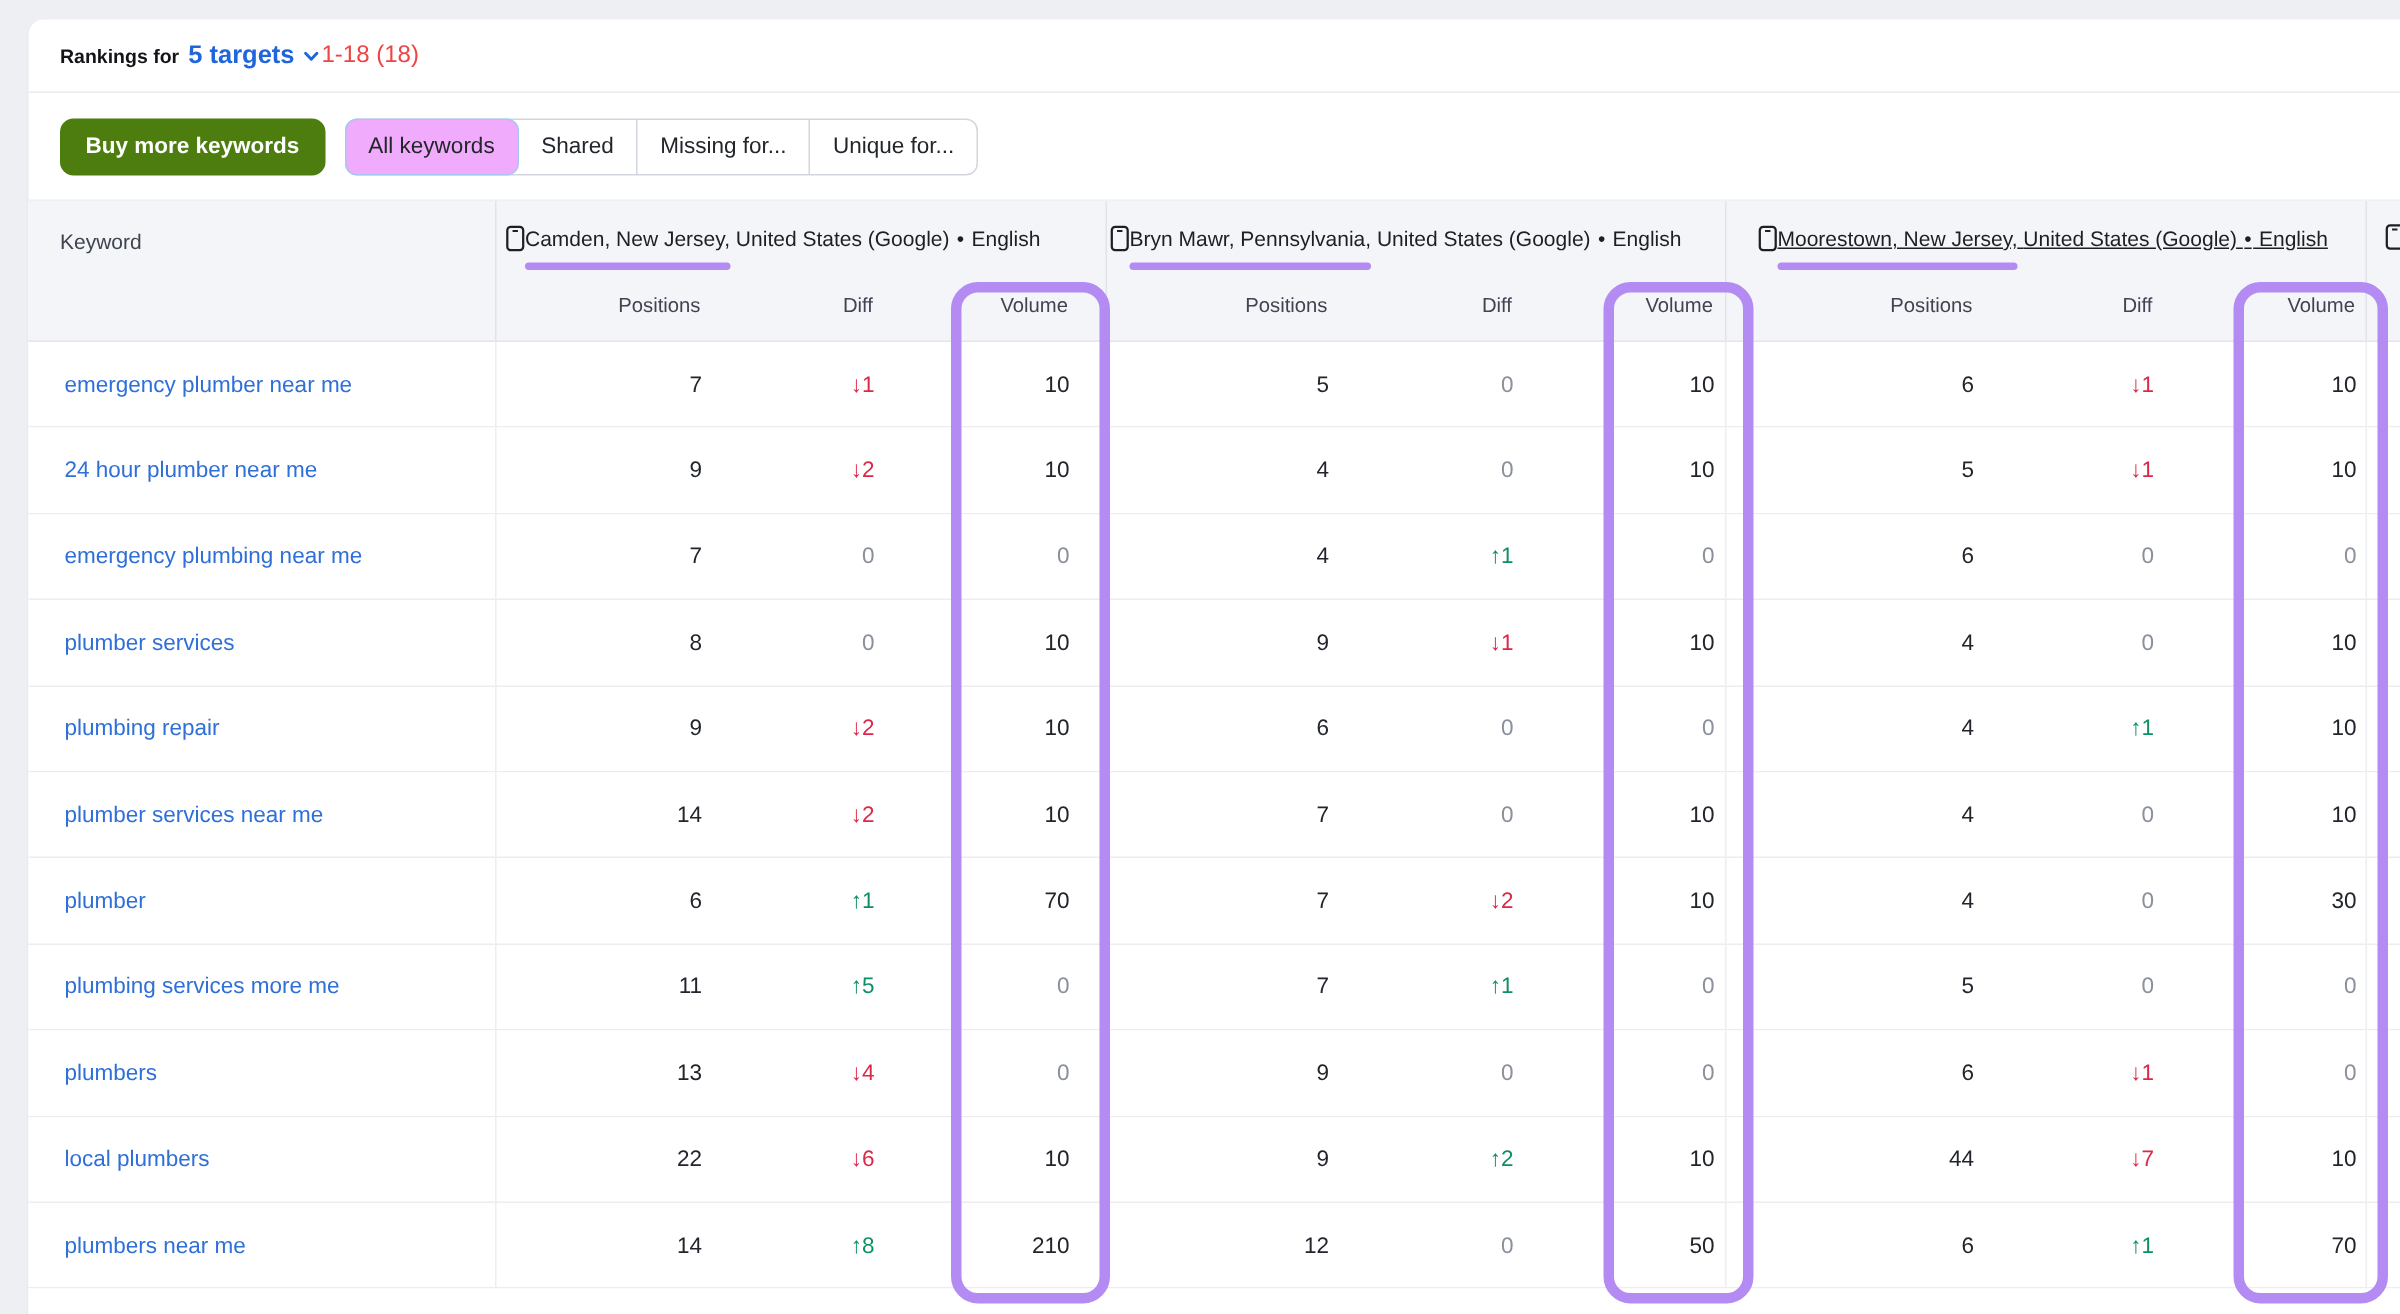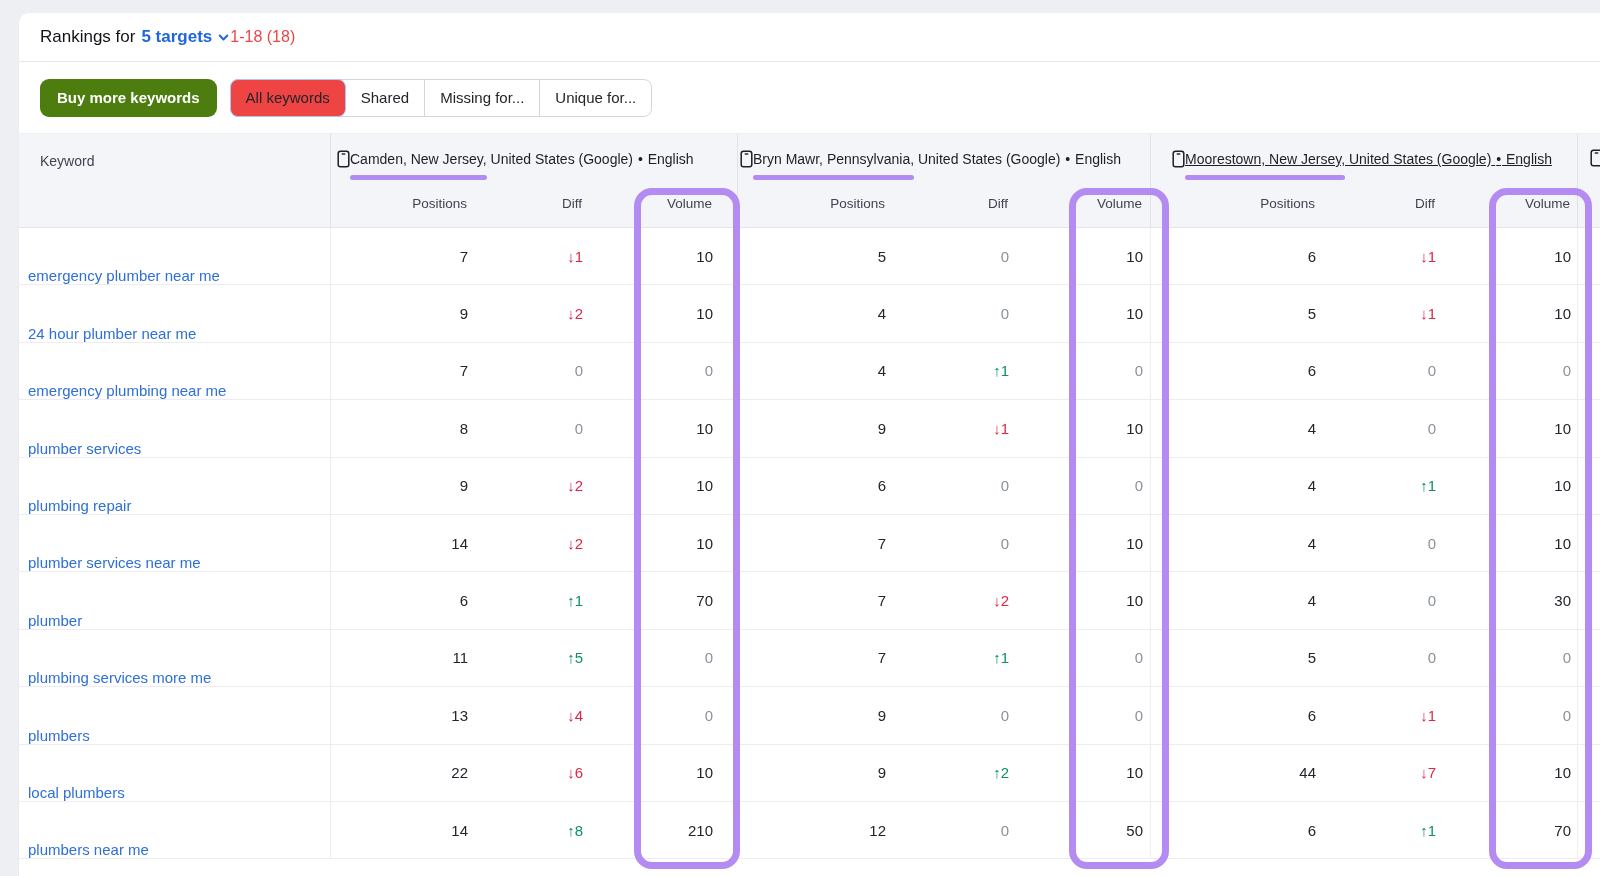--- a/index.html
+++ b/index.html
@@ -13,21 +13,21 @@
   }
   .card {
     position:absolute; left:19px; top:13px;
     width:1620px; height:900px;
     background:#ffffff;
     border-radius:10px 0 0 0;
     box-shadow:0 1px 2px rgba(30,33,40,.05);
   }
   
   .title-row { height:48px; display:flex; align-items:center; padding:0 21px; }
-  .title-prefix { font-size:17px; font-weight:400; color:#121418; }
+  .title-prefix { font-size:13px; font-weight:700; color:#121418; }
   .targets-link { font-size:17px; font-weight:700; color:#1f66dd; margin-left:6px; display:inline-flex; align-items:center; gap:5px; cursor:pointer; }
   .range-text { font-size:16px; color:#ef4444; }
   .h-divider { height:1px; background:#e8eaee; }
 
   
   .toolbar { height:71px; display:flex; align-items:center; padding:0 21px; }
   .buy-btn {
     height:38px; padding:0 17px; border:none; border-radius:9px;
     background:#4d7c0f; color:#ffffff; font-size:15px; font-weight:700;
     font-family:inherit; display:inline-flex; align-items:center; cursor:pointer;
@@ -35,21 +35,21 @@
   .tab-group {
     margin-left:13px; height:38px; display:flex; align-items:stretch;
     border:1px solid #d2d6de; border-radius:8px; background:#ffffff;
   }
   .tab {
     display:flex; align-items:center; padding:0 15px; font-size:15px; color:#22252a;
     border-left:1px solid #d2d6de; cursor:pointer; white-space:nowrap;
   }
   .tab:first-child { border-left:none; }
   .tab.selected {
-    background:#ef4444; border:1px solid #a7c7f1; border-radius:8px;
+    background:#f0abfc; border:1px solid #a7c7f1; border-radius:8px;
     margin:-1px 0 -1px -1px; position:relative; z-index:1;
   }
   .tab.selected + .tab { border-left:none; }
 
   
   .thead {
     position:absolute; left:0; right:0; top:120px; height:95px;
     background:#f4f5f8; border-top:1px solid #eef0f3; border-bottom:1px solid #e3e5eb;
   }
   .keyword-label { position:absolute; left:21px; top:19px; font-size:14px; color:#3f4450; }
@@ -73,21 +73,21 @@
   .m-pos, .m-diff, .m-vol { text-align:right; }
 
   
   .tbody { position:absolute; left:0; right:0; top:215px; }
   .row {
     display:grid; grid-template-columns:311px 407px 413px 427px 1fr;
     height:57.4px; border-bottom:1px solid #ededf1; background:#ffffff;
   }
   .row.partial { height:18px; border-bottom:none; }
   .cell { display:flex; align-items:center; }
-  .keyword-cell { padding-left:9px;align-items:flex-end; }
+  .keyword-cell { padding-left:24px; }
   .kw-link { font-size:15px; color:#2e6fd8; cursor:pointer; }
   .group { display:grid; align-items:center; border-left:1px solid #edeef2; font-size:15px; }
   .tail { border-left:1px solid #edeef2; }
   .num { color:#22252b; }
   .num.muted, .diff-flat { color:#8b919c; }
   .diff-down { color:#dc2749; }
   .diff-up { color:#0e8f68; }
   .m-diff, .m-pos, .m-vol { line-height:1; }
 
   

